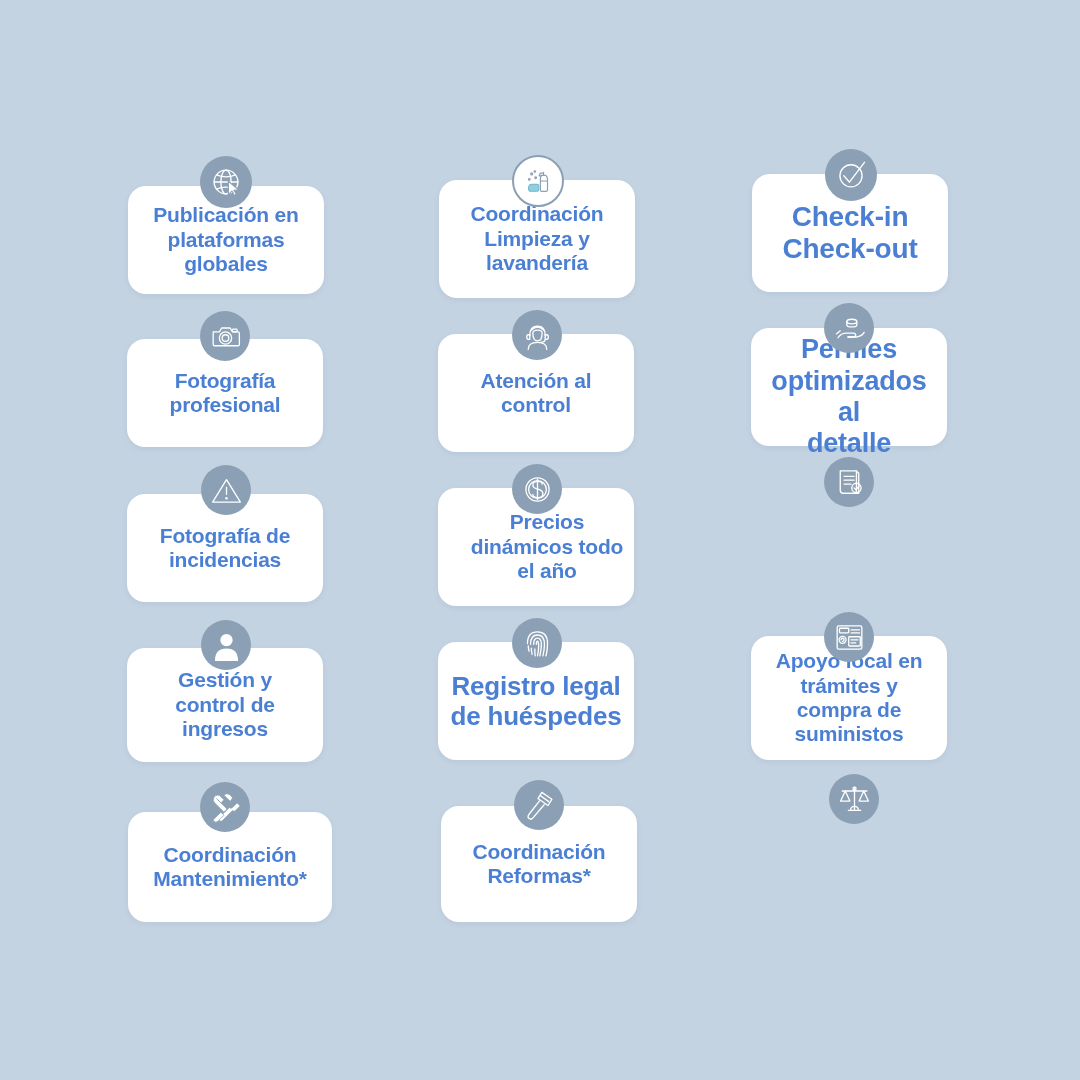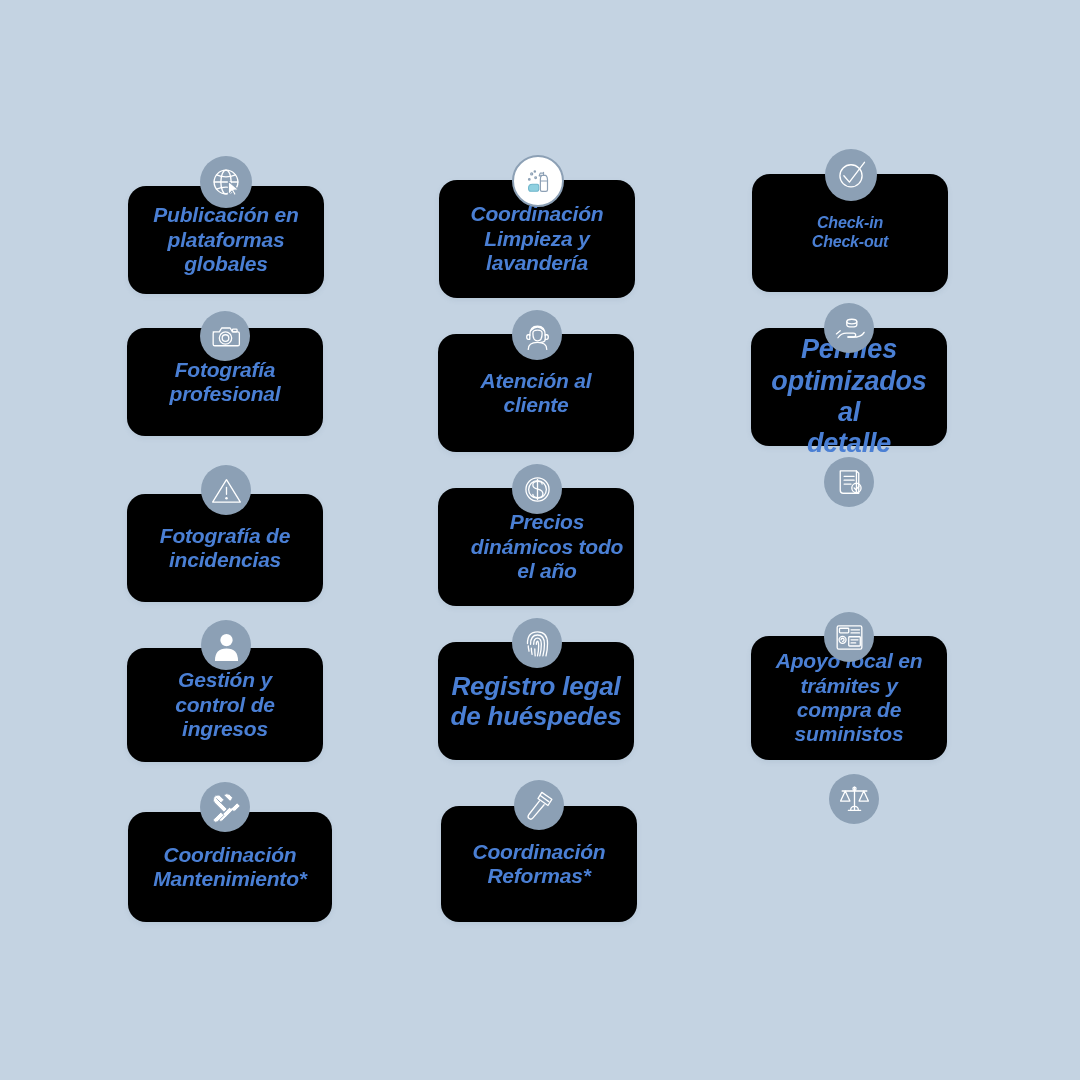--- a/index.html
+++ b/index.html
@@ -9,27 +9,26 @@
     font-family:"Liberation Sans", sans-serif;
     overflow:hidden;
   }
   #grid {
     position:relative;
     width:1080px;
     height:1080px;
   }
   .card {
     position:absolute;
-    background:#000000;
+    background:#ffffff;
     border-radius:18px;
     display:flex;
     align-items:center;
     justify-content:center;
     box-shadow:0 2px 5px rgba(120,140,165,0.16);
-    font-style:italic;
   }
   .card-label {
     color:#4a7fd4;
     font-weight:bold;
     text-align:center;
     line-height:1.16;
     letter-spacing:-0.2px;
     padding:0 10px;
     white-space:pre-line;
   }
@@ -79,44 +78,44 @@
                <path d="M28 17 L34 17 Q36 19 36 22 L36 35 Q36 37 34 37 L29 37 Q27 37 27 35 L27 22 Q27 19 28 17 Z" stroke="#8ca0b5" fill="none" stroke-width="1.5" stroke-linecap="round" stroke-linejoin="round"></path>
                <line x1="27.5" y1="24" x2="35.5" y2="24" stroke="#8ca0b5" fill="none" stroke-width="1.5" stroke-linecap="round" stroke-linejoin="round"></line>
                <path d="M12 33 Q12 28 17 28 L23 28 Q25 28 25 31 L25 34 Q25 37 22 37 L15 37 Q12 37 12 33 Z" fill="#8fd0e0" stroke="#6fb6cc" stroke-width="1.3"></path>
                <circle cx="16" cy="15" r="1.3" stroke="#8ca0b5" fill="none" stroke-width="1.5" stroke-linecap="round" stroke-linejoin="round"></circle>
                <circle cx="21" cy="20" r="1.1" stroke="#8ca0b5" fill="none" stroke-width="1.5" stroke-linecap="round" stroke-linejoin="round"></circle>
                <circle cx="13" cy="22" r="1" stroke="#8ca0b5" fill="none" stroke-width="1.5" stroke-linecap="round" stroke-linejoin="round"></circle>
                <circle cx="20" cy="12" r="0.9" stroke="#8ca0b5" fill="none" stroke-width="1.5" stroke-linecap="round" stroke-linejoin="round"></circle>
       </svg>
     </div>
     <div class="card" style="left: 752px; top: 174px; width: 196px; height: 118px;">
-      <div class="card-label" style="font-size: 16px;">Check-in
+      <div class="card-label" style="font-size: 28px;">Check-in
 Check-out</div>
     </div>
     <div class="icon-badge" style="left: 825px; top: 149px; width: 52px; height: 52px;">
       <svg width="38" height="38" viewBox="0 0 48 48" aria-hidden="true">
         <circle cx="24" cy="25" r="14" stroke="#ffffff" fill="none" stroke-width="1.7" stroke-linecap="round" stroke-linejoin="round"></circle>
                <path d="M15 25 L22 33 L41 8" stroke="#ffffff" fill="none" stroke-width="1.7" stroke-linecap="round" stroke-linejoin="round"></path>
       </svg>
     </div>
-    <div class="card" style="left: 127px; top: 328px; width: 196px; height: 108px;">
+    <div class="card" style="left: 127px; top: 339px; width: 196px; height: 108px;">
       <div class="card-label" style="font-size: 21px;">Fotografía
 profesional</div>
     </div>
     <div class="icon-badge" style="left: 200px; top: 311px; width: 50px; height: 50px;">
       <svg width="37" height="37" viewBox="0 0 48 48" aria-hidden="true">
         <path d="M8 18 L16 18 L19 13 L30 13 L33 18 L40 18 Q42 18 42 20 L42 34 Q42 36 40 36 L10 36 Q8 36 8 34 L8 20 Q8 18 10 18 Z" stroke="#ffffff" fill="none" stroke-width="1.7" stroke-linecap="round" stroke-linejoin="round"></path>
                <circle cx="24" cy="26" r="8" stroke="#ffffff" fill="none" stroke-width="1.7" stroke-linecap="round" stroke-linejoin="round"></circle>
                <circle cx="24" cy="26" r="4.3" stroke="#ffffff" fill="none" stroke-width="1.7" stroke-linecap="round" stroke-linejoin="round"></circle>
                <rect x="33" y="14.5" width="6" height="3.5" rx="1" stroke="#ffffff" fill="none" stroke-width="1.7" stroke-linecap="round" stroke-linejoin="round"></rect>
       </svg>
     </div>
     <div class="card" style="left: 438px; top: 334px; width: 196px; height: 118px;">
       <div class="card-label" style="font-size: 21px;">Atención al
-cliente</div>
+control</div>
     </div>
     <div class="icon-badge" style="left: 512px; top: 310px; width: 50px; height: 50px;">
       <svg width="37" height="37" viewBox="0 0 48 48" aria-hidden="true">
         <path d="M14 24 Q14 12 24 12 Q34 12 34 24" stroke="#ffffff" fill="none" stroke-width="1.7" stroke-linecap="round" stroke-linejoin="round"></path>
                <path d="M16 17 Q20 13 24 13 Q28 13 32 17" stroke="#ffffff" fill="none" stroke-width="1.7" stroke-linecap="round" stroke-linejoin="round"></path>
                <path d="M18 21 Q18 31 24 31 Q30 31 30 21 Q30 17 24 17 Q18 17 18 21 Z" stroke="#ffffff" fill="none" stroke-width="1.7" stroke-linecap="round" stroke-linejoin="round"></path>
                <path d="M12 23 Q10 23 10 26 Q10 29 12 29 L14 29 L14 23 Z" stroke="#ffffff" fill="none" stroke-width="1.7" stroke-linecap="round" stroke-linejoin="round"></path>
                <path d="M36 23 Q38 23 38 26 Q38 29 36 29 L34 29 L34 23 Z" stroke="#ffffff" fill="none" stroke-width="1.7" stroke-linecap="round" stroke-linejoin="round"></path>
                <path d="M34 29 Q34 33 28 33" stroke="#ffffff" fill="none" stroke-width="1.7" stroke-linecap="round" stroke-linejoin="round"></path>
                <path d="M12 42 Q12 33 24 33 Q36 33 36 42" stroke="#ffffff" fill="none" stroke-width="1.7" stroke-linecap="round" stroke-linejoin="round"></path>

